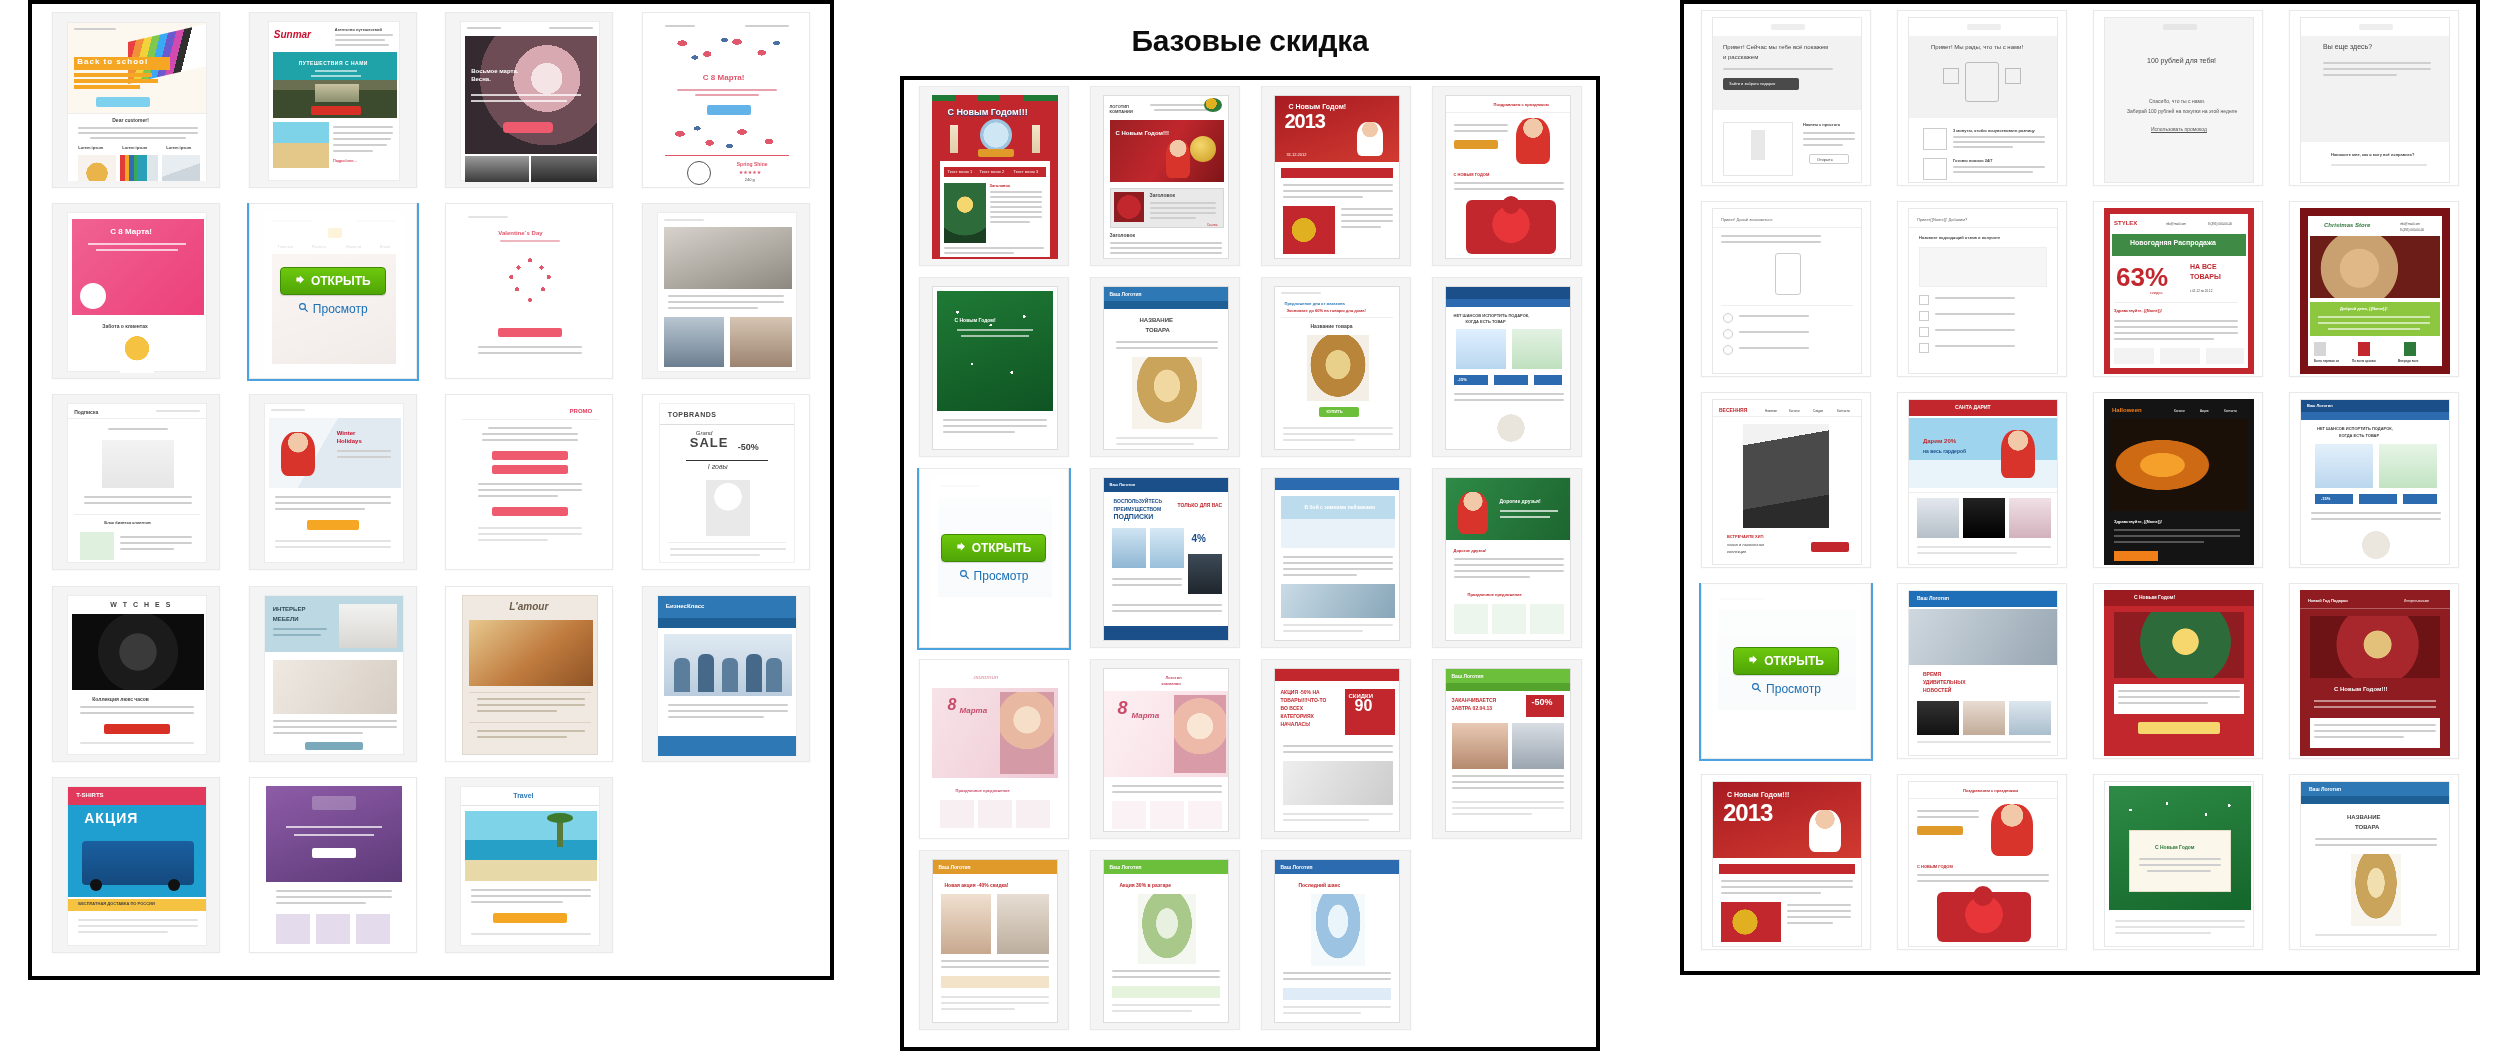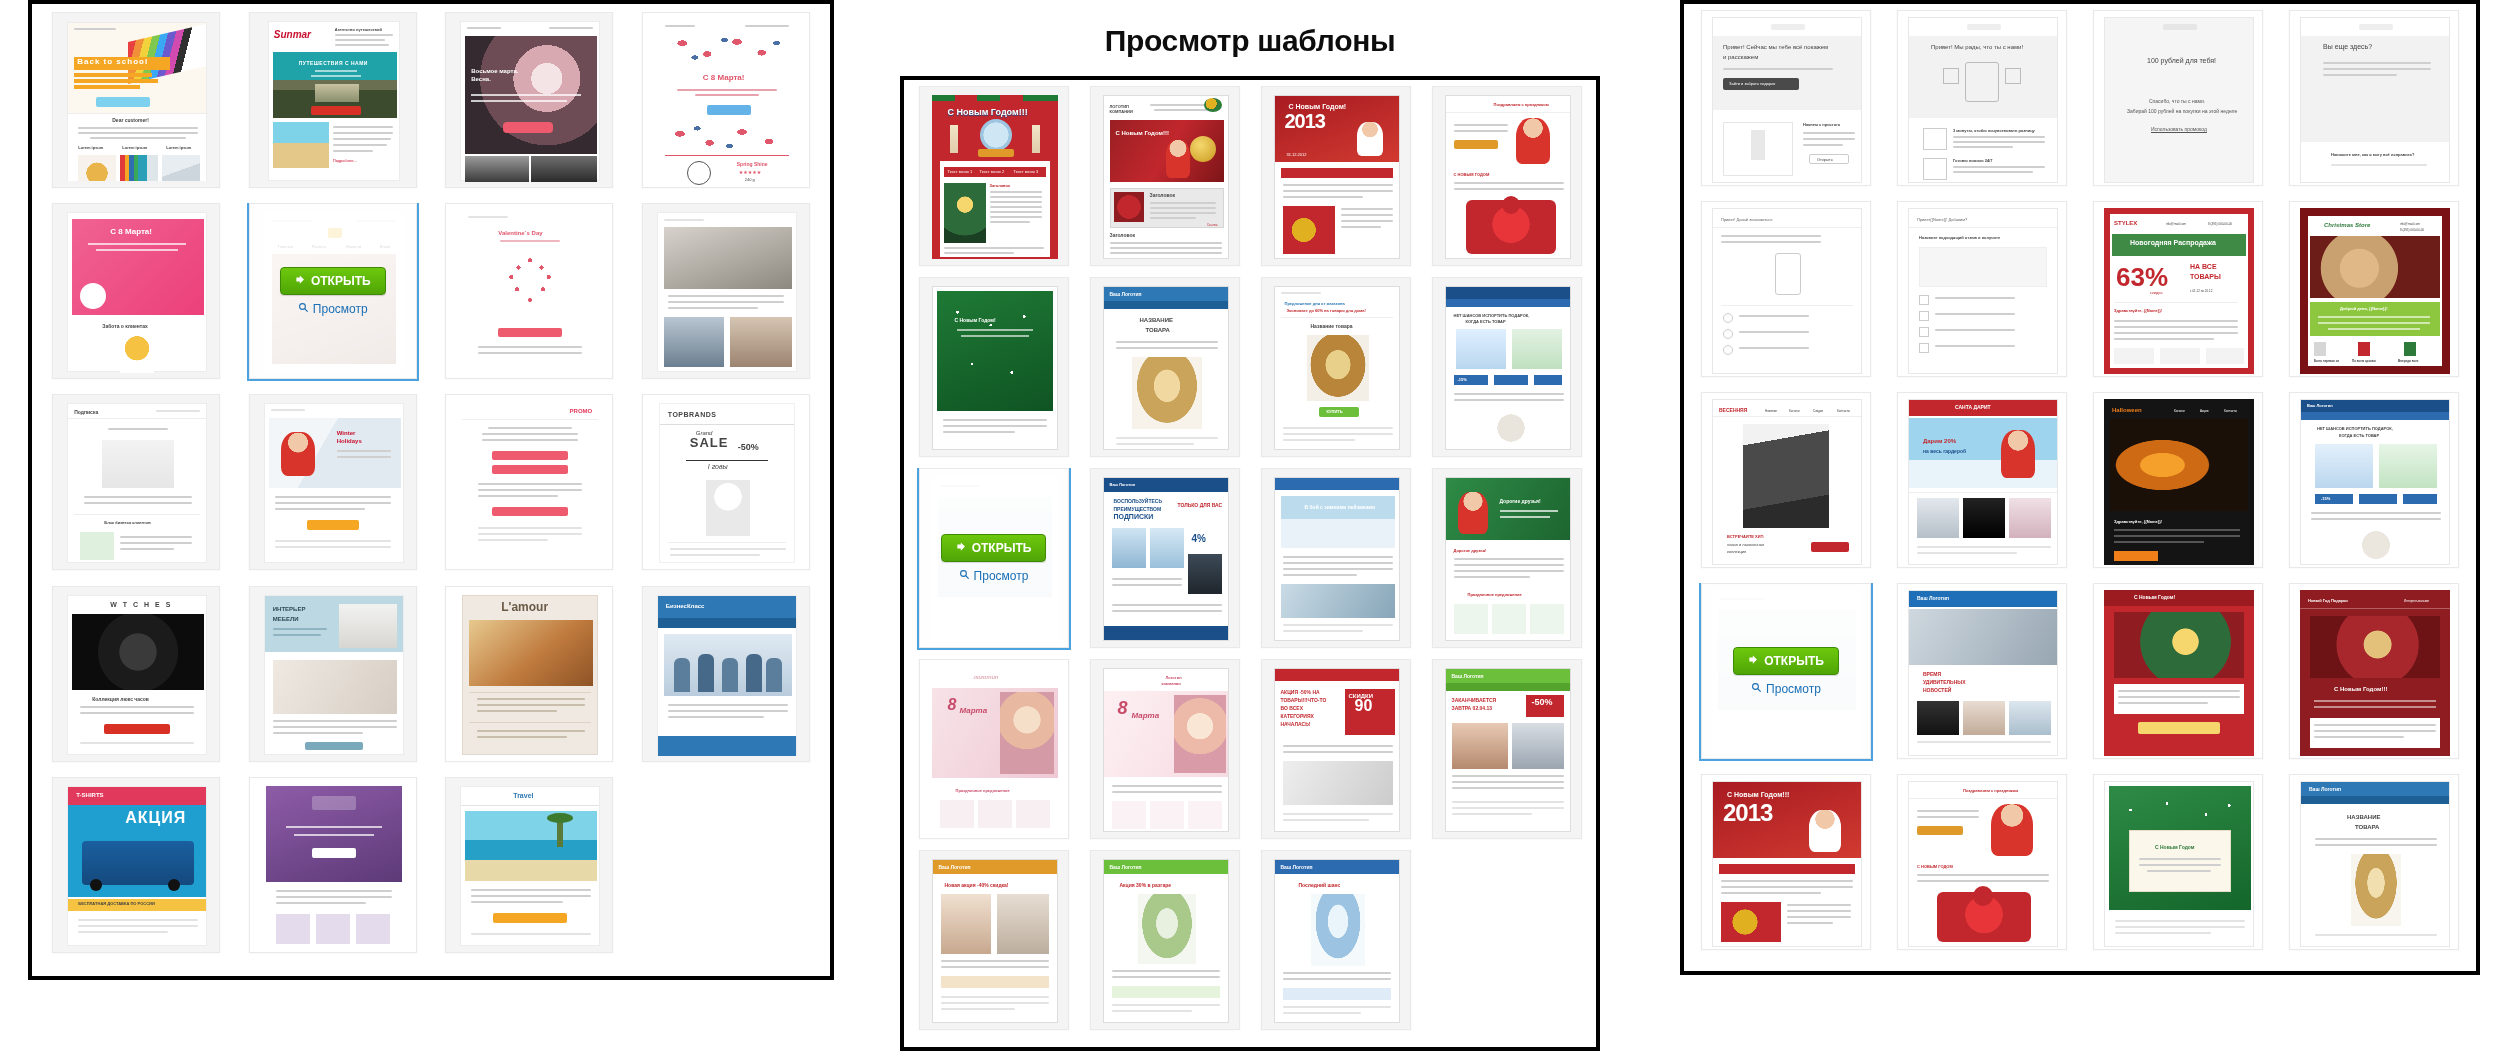--- a/index.html
+++ b/index.html
@@ -400,21 +400,21 @@
               <div class="txtline" style="left:8px;top:130px;width:124px;"></div>
               <div class="txtline" style="left:8px;top:136px;width:90px;"></div>
               <div class="btn-mini" style="left:40px;top:146px;width:58px;height:8px;background:#7aa9bb;"></div>
             </div>
           </div>
         </div>
 
         <div class="cell">
           <div class="thumb" style="width:168px;height:176px;background:#fff;">
             <div class="m" style="left:16px;top:8px;width:136px;height:160px;background:#efe9e1;border:1px solid #e0d8cd;">
-              <div class="lbl b" style="left:38px;top:8px;font-size:12px;color:#6b5a46;">L'amour</div>
+              <div class="lbl b" style="left:46px;top:8px;font-size:10px;font-style:italic;color:#6b5a46;">L'amour</div>
               <div class="imgbox" style="left:6px;top:24px;width:124px;height:66px;background:linear-gradient(140deg,#e7c98f,#c07b3e 55%,#8e5326);"></div>
               <div class="m" style="left:6px;top:96px;right:6px;height:1px;background:#ddd3c5;"></div>
               <div class="txtline" style="left:14px;top:102px;width:108px;background:#c9bdab;"></div>
               <div class="txtline" style="left:14px;top:108px;width:108px;background:#c9bdab;"></div>
               <div class="txtline" style="left:14px;top:114px;width:80px;background:#c9bdab;"></div>
               <div class="m" style="left:6px;top:126px;right:6px;height:1px;background:#ddd3c5;"></div>
               <div class="txtline" style="left:14px;top:134px;width:108px;background:#c9bdab;"></div>
               <div class="txtline" style="left:14px;top:140px;width:90px;background:#c9bdab;"></div>
             </div>
           </div>
@@ -439,21 +439,21 @@
             </div>
           </div>
         </div>
 
         <div class="cell">
           <div class="thumb framed" style="width:168px;height:176px;">
             <div class="m" style="left:14px;top:8px;width:140px;height:160px;background:#fff;border:1px solid #ececec;">
               <div class="m" style="left:0;top:0;right:0;height:18px;background:#e0395b;"></div>
               <div class="lbl b w" style="left:8px;top:5px;font-size:6px;">T-SHIRTS</div>
               <div class="m" style="left:0;top:18px;right:0;height:92px;background:#1f9fd0;"></div>
-              <div class="lbl b w" style="left:16px;top:28px;font-size:16px;letter-spacing:1px;margin-left:41px;">АКЦИЯ</div>
+              <div class="lbl b w" style="left:16px;top:28px;font-size:14px;letter-spacing:1px;">АКЦИЯ</div>
               <div class="m" style="left:14px;top:54px;width:112px;height:44px;background:linear-gradient(#1a5fa0,#14497d);border-radius:4px;"></div>
               <div class="m" style="left:22px;top:92px;width:12px;height:12px;background:#111;border-radius:50%;"></div>
               <div class="m" style="left:100px;top:92px;width:12px;height:12px;background:#111;border-radius:50%;"></div>
               <div class="m" style="left:0;top:112px;right:0;height:12px;background:#f5c242;"></div>
               <div class="lbl b" style="left:10px;top:114px;font-size:4px;">БЕСПЛАТНАЯ ДОСТАВКА ПО РОССИИ</div>
               <div class="txtline lt" style="left:10px;top:132px;width:120px;"></div>
               <div class="txtline lt" style="left:10px;top:138px;width:120px;"></div>
               <div class="txtline lt" style="left:10px;top:144px;width:90px;"></div>
             </div>
           </div>
@@ -492,21 +492,21 @@
               <div class="txtline lt" style="left:10px;top:146px;width:120px;"></div>
             </div>
           </div>
         </div>
 
       </div>
     </div>
   </section>
 
   <section class="panel" style="width:780px;">
-    <h2 class="panel-title">Просмотр шаблоны</h2>
+    <h2 class="panel-title">Базовые скидка</h2>
     <div class="panel-frame" style="width:700px;height:975px;margin-left:40px;">
       <div class="grid" style="grid-template-columns:repeat(4,1fr);grid-template-rows:repeat(5,1fr);width:100%;height:100%;padding:6px 4px;">
 
         <div class="cell">
           <div class="thumb framed" style="width:150px;height:180px;">
             <div class="m" style="left:12px;top:8px;width:126px;height:164px;background:#c1272d;">
               <div class="m" style="left:0;top:0;right:0;height:6px;background:linear-gradient(90deg,#1f7a35 0 18%,#c1272d 18% 36%,#1f7a35 36% 54%,#c1272d 54% 72%,#1f7a35 72% 100%);"></div>
               <div class="lbl b w" style="left:16px;top:14px;font-size:9px;text-shadow:0 1px 1px #0a4f8a;">С Новым Годом!!!</div>
               <div class="m" style="left:48px;top:24px;width:32px;height:32px;background:radial-gradient(circle,#cfe6f5 0 55%,#9ec6e0 56% 100%);border-radius:50%;"></div>
               <div class="m" style="left:46px;top:54px;width:36px;height:8px;background:#e09a2a;border-radius:2px;"></div>

